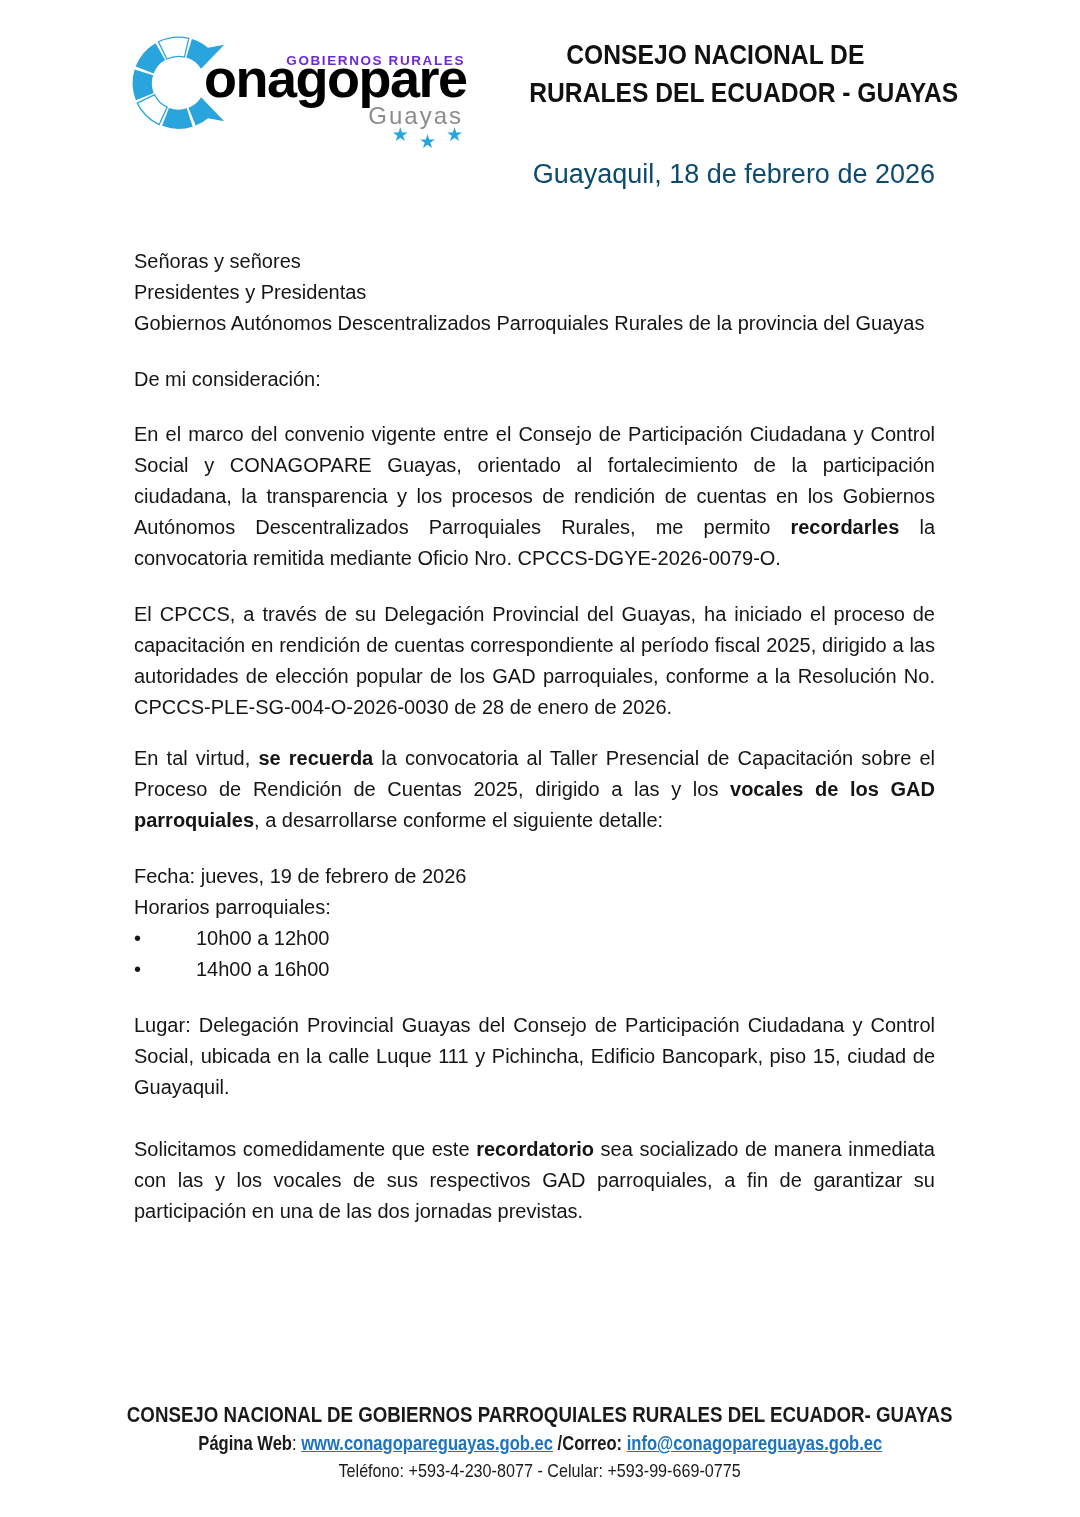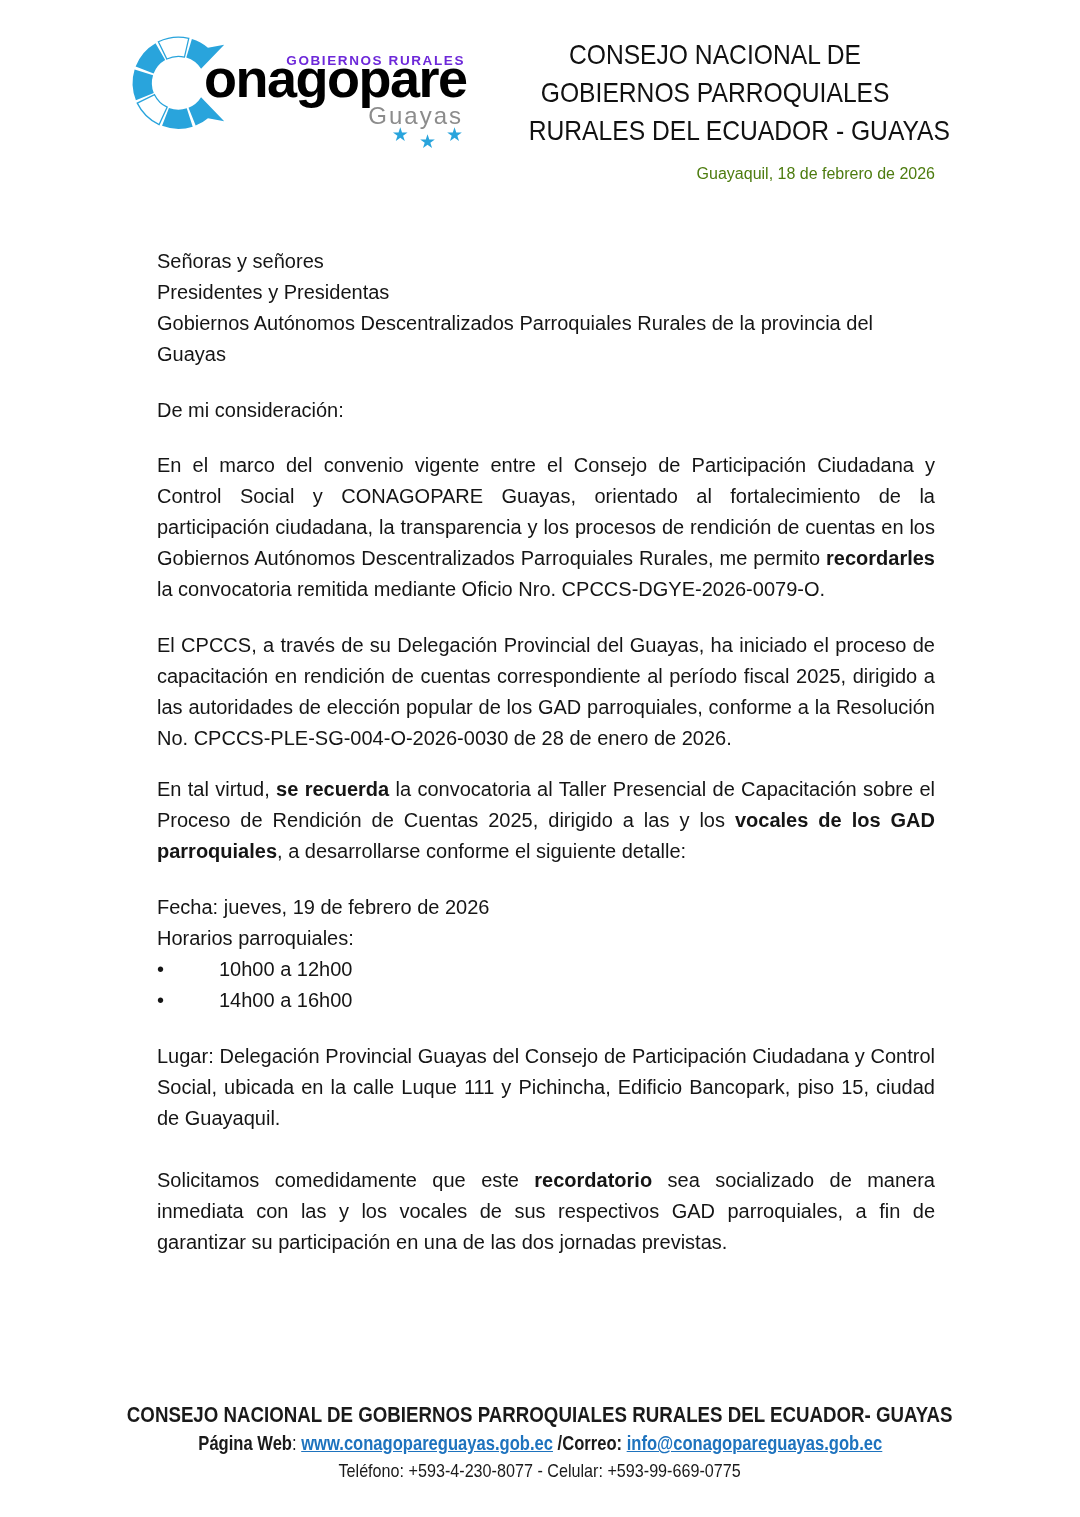--- a/index.html
+++ b/index.html
@@ -9,29 +9,29 @@
   
   .logo{position:absolute;left:128px;top:30px;width:345px;height:128px;}
   .ring-svg{position:absolute;left:0;top:0;width:112px;height:106px;overflow:visible;}
   .brand-top-label{position:absolute;right:8px;top:23px;font-size:13.5px;font-weight:bold;letter-spacing:1.6px;color:#6d28d9;white-space:nowrap;}
   .brand-word{position:absolute;left:76px;top:21px;font-size:54px;font-weight:bold;letter-spacing:-1.5px;line-height:1;color:#000000;white-space:nowrap;}
   .brand-region{position:absolute;right:10px;top:74px;font-size:24px;letter-spacing:2px;line-height:1;white-space:nowrap;}
   .brand-stars{position:absolute;right:10px;top:95px;display:flex;gap:10px;font-size:19px;line-height:1;}
   .brand-stars span:nth-child(2){transform:translateY(7px);}
 
   
-  .org-title{position:absolute;left:500px;top:36px;width:430px;text-align:center;font-weight:normal;font-size:28px;line-height:38px;color:#111;}
+  .org-title{position:absolute;left:500px;top:36px;width:430px;text-align:center;font-weight:bold;font-size:28px;line-height:38px;color:#111;}
   .org-title .condense-t{display:inline-block;transform:scaleX(.88);transform-origin:center;white-space:nowrap;}
 
   
-  .ref-block{position:absolute;right:145px;top:160px;text-align:right;font-size:16px;line-height:28px;color:#4d7c0f;}
+  .ref-block{position:absolute;right:145px;top:160px;text-align:right;font-size:27px;line-height:28px;color:#0c4a6e;}
   .ref-oficio{font-weight:bold;}
 
   
-  .letter-body{position:absolute;left:157px;right:145px;top:246px;font-size:20px;line-height:31px;color:#151515;}
+  .letter-body{position:absolute;left:134px;right:145px;top:246px;font-size:20px;line-height:31px;color:#151515;}
   .para{margin:0;text-align:justify;}
   .block-left{margin:0;text-align:left;}
   .salutation{margin-top:25px;}
   .p1{margin-top:24px;}
   .p2{margin-top:17px;}
   .p3{margin-top:25px;}
   .p4{margin-top:20px;}
   .schedule{margin-top:25px;}
   .bullet-row{display:flex;}
   .bullet-glyph{width:62px;flex:0 0 62px;}
@@ -64,21 +64,20 @@
   <div class="brand-region" style="color: rgb(140, 140, 140);">Guayas</div>
   <div class="brand-stars">
     <span style="color: rgb(41, 164, 220);">★</span>
     <span style="color: rgb(41, 164, 220);">★</span>
     <span style="color: rgb(41, 164, 220);">★</span>
   </div>
 </div>
 
 <div class="org-title">
   <div><span class="condense-t">CONSEJO NACIONAL DE</span></div>
-  <div><span class="condense-t">GOBIERNOS PARROQUIALES</span></div>
   <div><span class="condense-t">RURALES DEL ECUADOR - GUAYAS</span></div>
 </div>
 
 <div class="ref-block">
   <div>Guayaquil, 18 de febrero de 2026</div>
 </div>
 
 <div class="letter-body">
 
   <div class="block-left">

